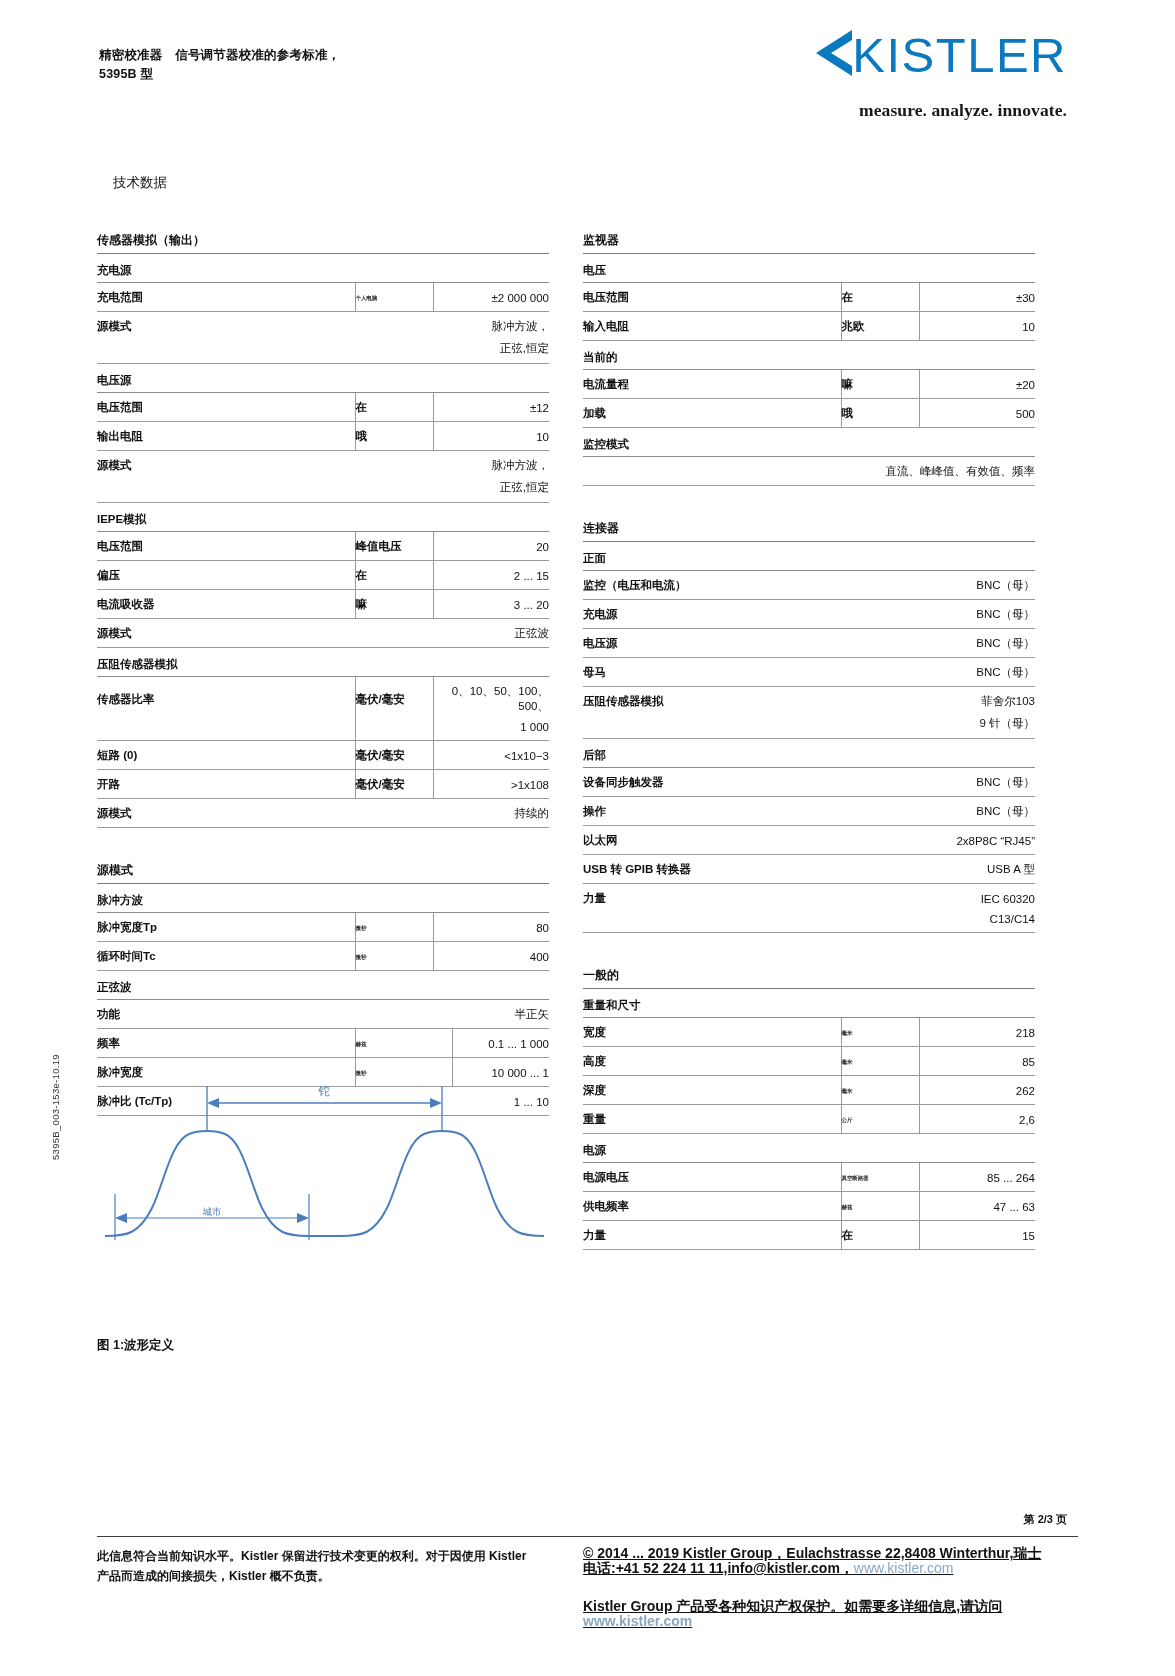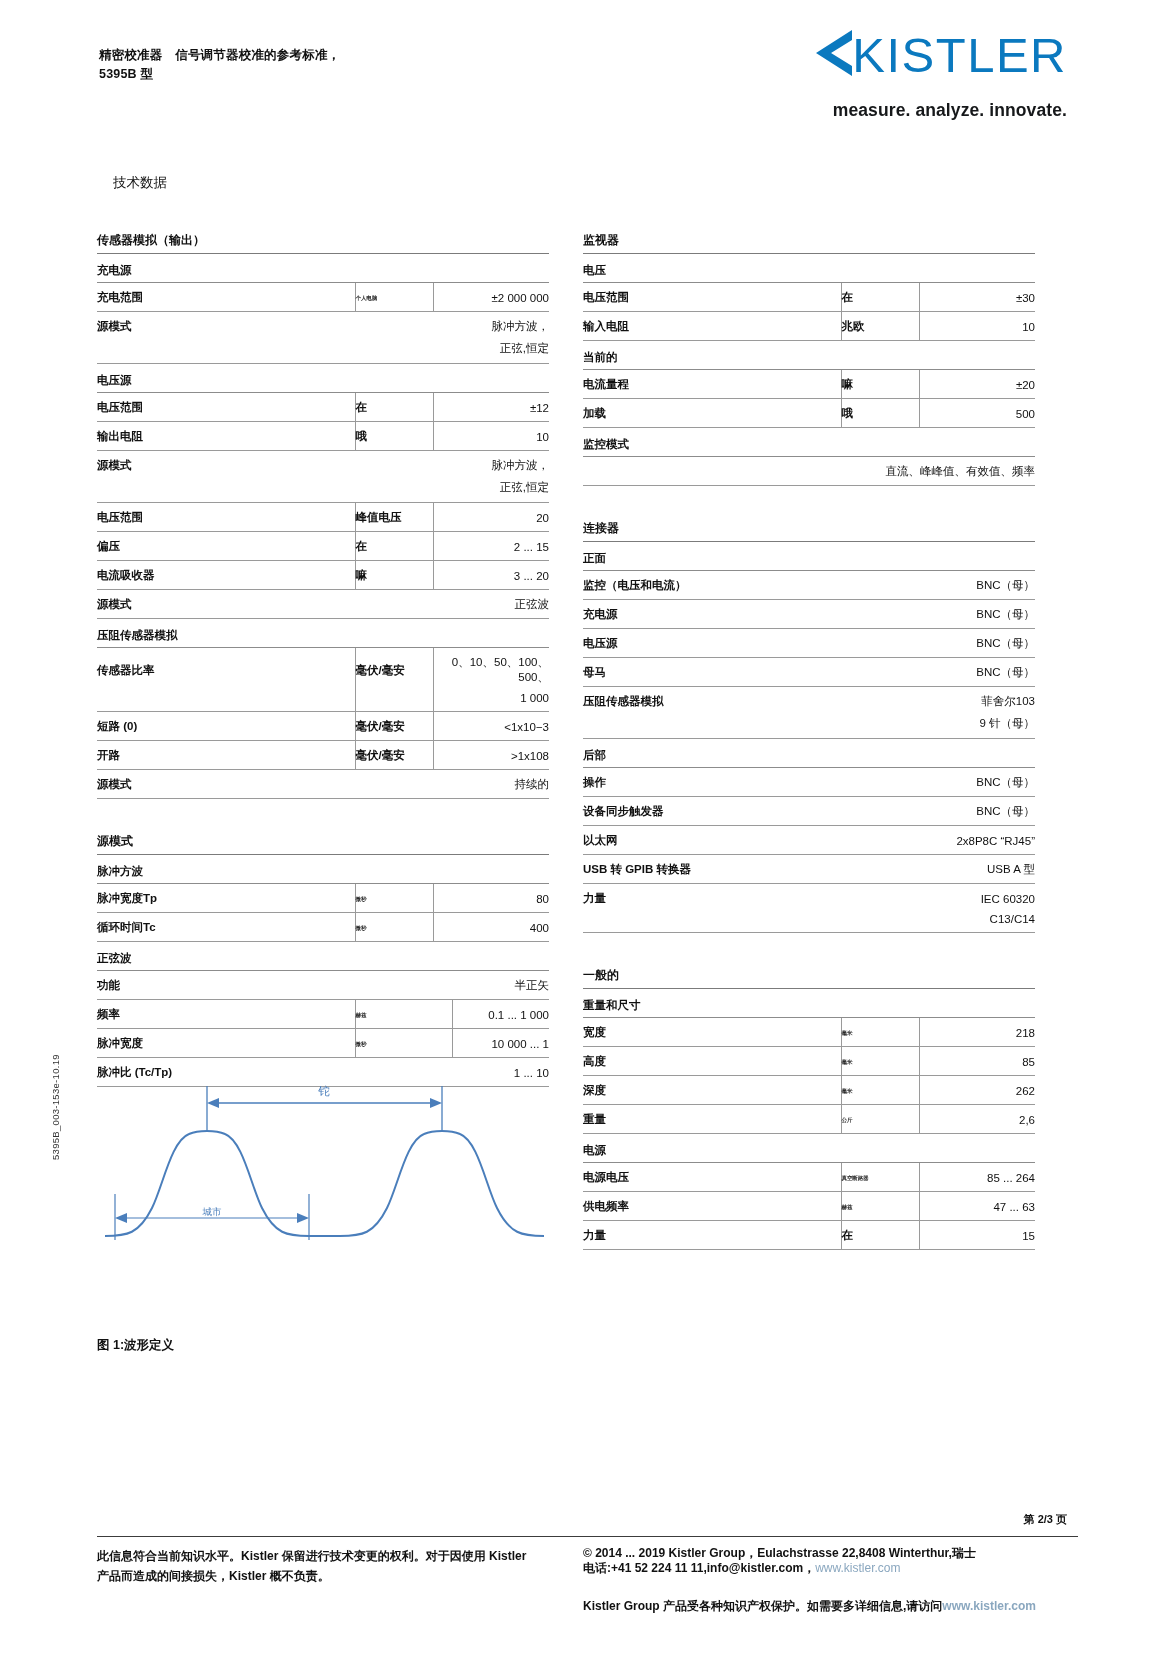--- a/index.html
+++ b/index.html
@@ -22,20 +22,21 @@
   .logo-row { display: flex; align-items: center; justify-content: flex-end; }
   .logo-k { display: block; }
   .logo-text {
     font-size: 49px; font-weight: 400; color: #0b79bf;
     letter-spacing: 1.5px; line-height: 50px;
     font-family: "Liberation Sans", sans-serif;
   }
   .logo-claim {
     margin-top: 18px; font-size: 17.5px; font-weight: 700; color: #16181a;
     letter-spacing: .1px;
+    font-family: Liberation Serif, serif;
   }
 
   
   .spine {
     position: absolute; left: 50px; top: 1160px;
     transform: rotate(-90deg); transform-origin: left top;
     font-size: 9.5px; color: #333; white-space: nowrap;
     letter-spacing: .3px;
   }
 
@@ -101,21 +102,21 @@
   .foot-rule {
     position: absolute; left: 97px; top: 1536px; width: 981px; height: 0;
     border-top: 1.2px solid #3c3c3c;
   }
   .foot-left {
     position: absolute; left: 97px; top: 1546px; width: 455px;
     font-size: 12px; line-height: 20px; font-weight: 700; color: #111;
   }
   .foot-right {
     position: absolute; left: 583px; top: 1546px; width: 495px;
-    font-size: 12px; line-height: 15px; color: #111;
+    font-size: 14px; line-height: 15px; color: #111; text-decoration: underline;
   }
   .foot-right .bold { font-weight: 700; }
   .lnk { color: #8aa7bf; }
   .foot-r3 { margin-top: 23px; font-weight: 700; }
 </style>
 </head>
 <body>
 
 <div class="page">
 
@@ -180,20 +181,21 @@
         <td class="c-label">源模式</td>
         <td colspan="2" class="c-full">脉冲方波，</td>
       </tr>
       <tr>
         <td class="c-label cont"></td>
         <td colspan="2" class="c-full cont">正弦,恒定</td>
       </tr>
     </tbody>
       </table>
 
+    <div class="sub">IEPE模拟</div>
     <table class="spec">
       <tbody>
           <tr>
         <td class="c-label">电压范围</td>
         <td class="c-unit">峰值电压</td>
         <td class="c-val">20</td>
       </tr>
       <tr>
         <td class="c-label">偏压</td>
         <td class="c-unit">在</td>
@@ -358,25 +360,25 @@
         <td class="c-label cont"></td>
         <td colspan="2" class="c-full cont">9 针（母）</td>
       </tr>
     </tbody>
       </table>
 
     <div class="sub">后部</div>
     <table class="spec">
       <tbody>
           <tr>
+        <td class="c-label">设备同步触发器</td>
+        <td colspan="2" class="c-full">BNC（母）</td>
+      </tr>
+      <tr>
         <td class="c-label">操作</td>
-        <td colspan="2" class="c-full">BNC（母）</td>
-      </tr>
-      <tr>
-        <td class="c-label">设备同步触发器</td>
         <td colspan="2" class="c-full">BNC（母）</td>
       </tr>
       <tr>
         <td class="c-label">以太网</td>
         <td colspan="2" class="c-full">2x8P8C “RJ45”</td>
       </tr>
       <tr>
         <td class="c-label">USB 转 GPIB 转换器</td>
         <td colspan="2" class="c-full">USB A 型</td>
       </tr>

